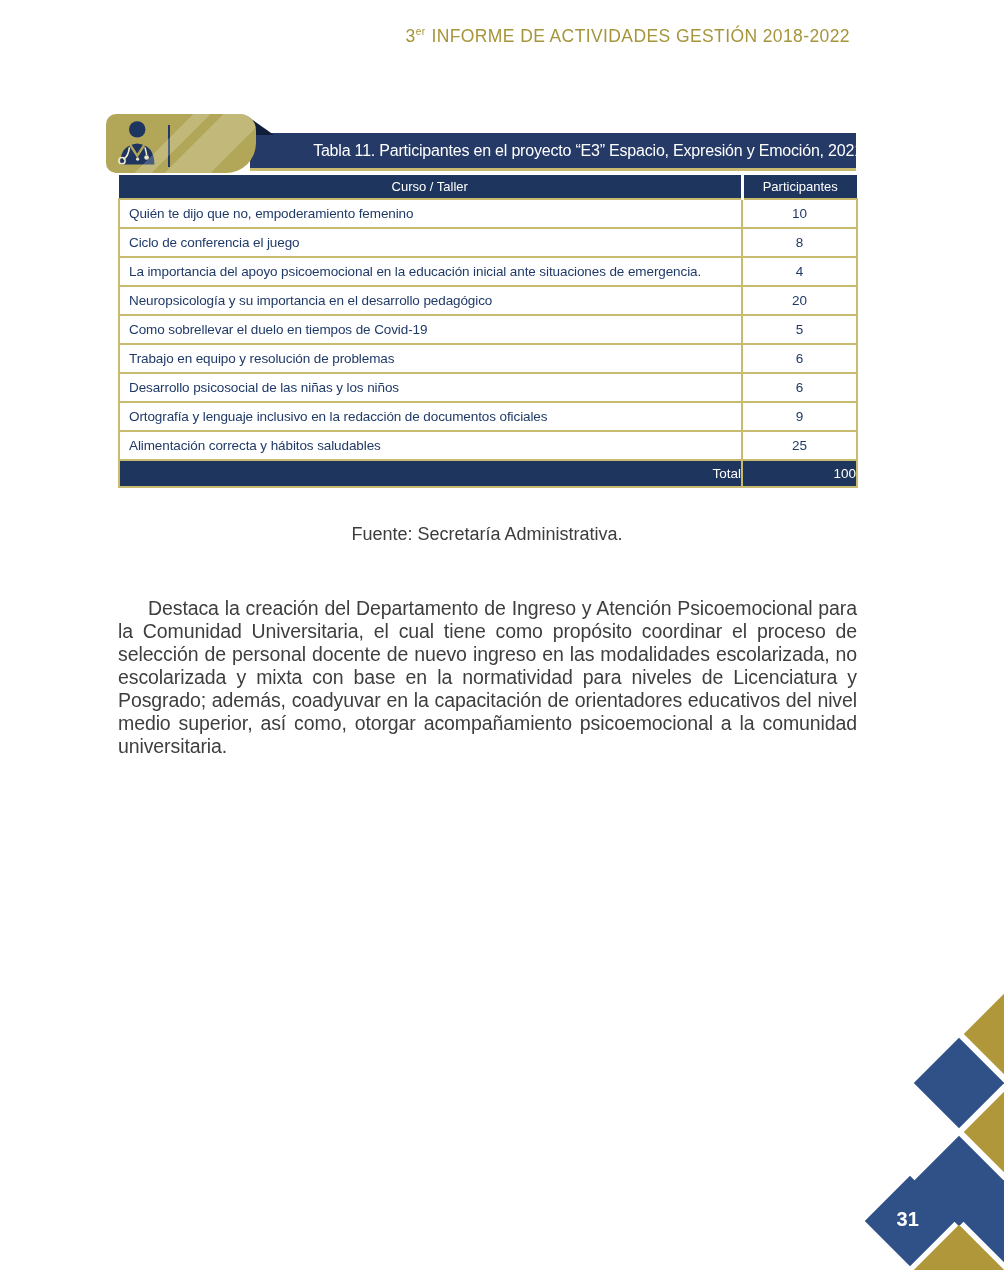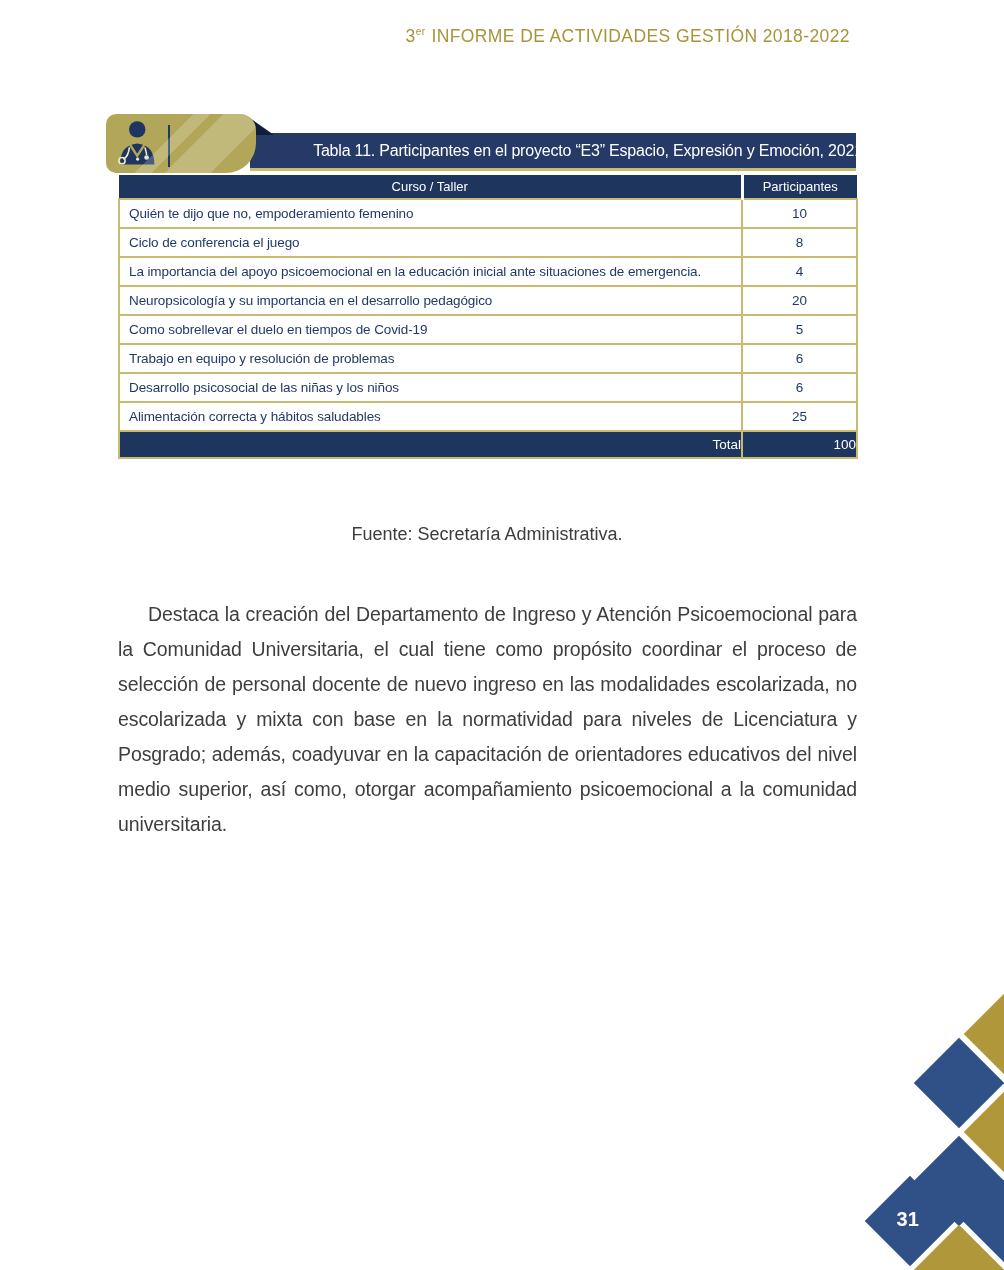--- a/index.html
+++ b/index.html
@@ -61,21 +61,21 @@
     background:#1E355E;color:#ffffff;text-align:right;font-size:13.5px;
     height:25px;border:2px solid #C8BA6E;padding:0;
   }
   .source{
     position:absolute;left:118px;top:524px;width:738px;text-align:center;
     font-size:18px;color:#3C3C3C;
   }
   
   .paragraph{
     position:absolute;left:118px;top:577px;width:739px;
-    font-size:19.5px;line-height:35px;color:#3E3E3E;text-align:justify;
+    font-size:19.5px;line-height:23px;color:#3E3E3E;text-align:justify;
     text-indent:30px;letter-spacing:-0.1px;
   }
   
   .diamond{position:absolute;width:64px;height:64px;transform:rotate(45deg);}
   .diamond.blue{background:#2F5187;}
   .diamond.gold{background:#B0983A;}
   .diamond.pageno{display:flex;align-items:center;justify-content:center;}
   .diamond.pageno span{
     transform:rotate(-45deg) translate(-2px,-2px);color:#ffffff;
     font-size:20px;font-weight:600;
@@ -145,20 +145,24 @@
         </tr>
       <tr>
           <td class="course">Trabajo en equipo y resolución de problemas</td>
           <td class="num">6</td>
         </tr>
       <tr>
           <td class="course">Desarrollo psicosocial de las niñas y los niños</td>
           <td class="num">6</td>
         </tr>
       <tr>
+          <td class="course">Ortografía y lenguaje inclusivo en la redacción de documentos oficiales</td>
+          <td class="num">9</td>
+        </tr>
+      <tr>
           <td class="course">Alimentación correcta y hábitos saludables</td>
           <td class="num">25</td>
         </tr>
     </tbody>
     <tfoot>
       <tr>
         <td>Total</td>
         <td>100</td>
       </tr>
     </tfoot>

